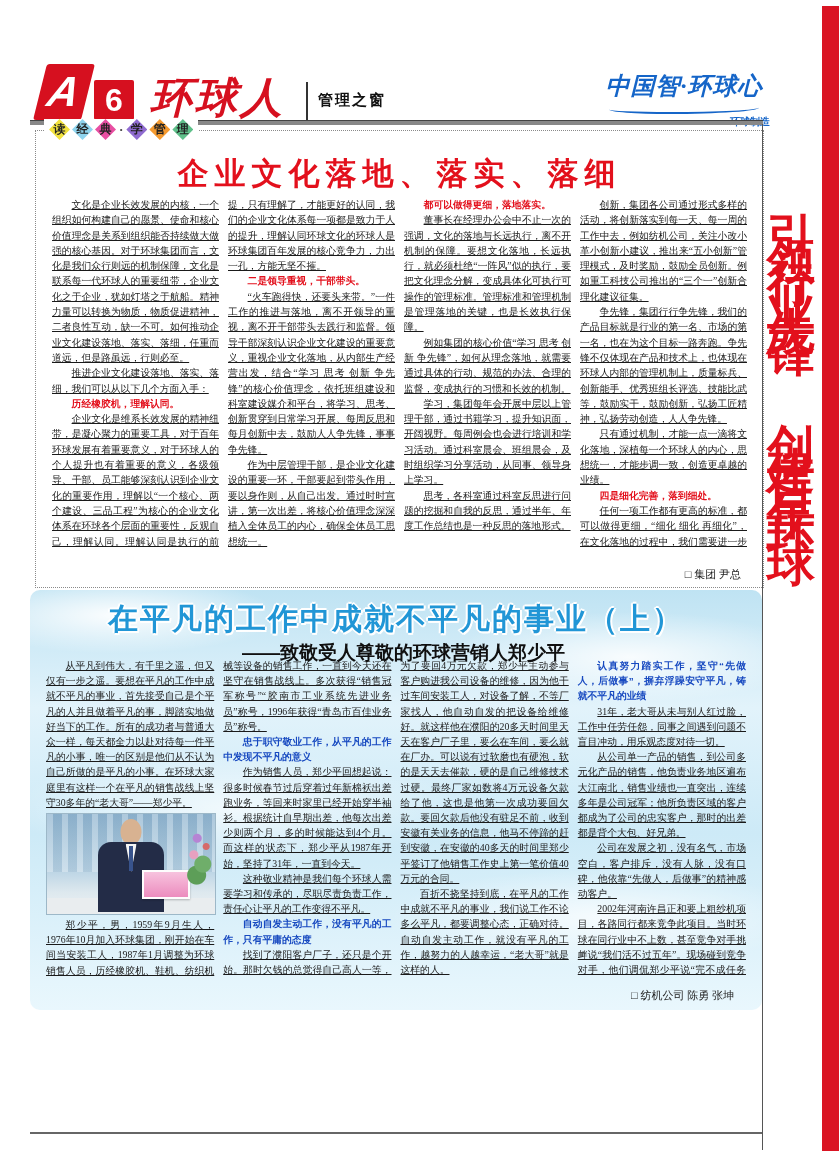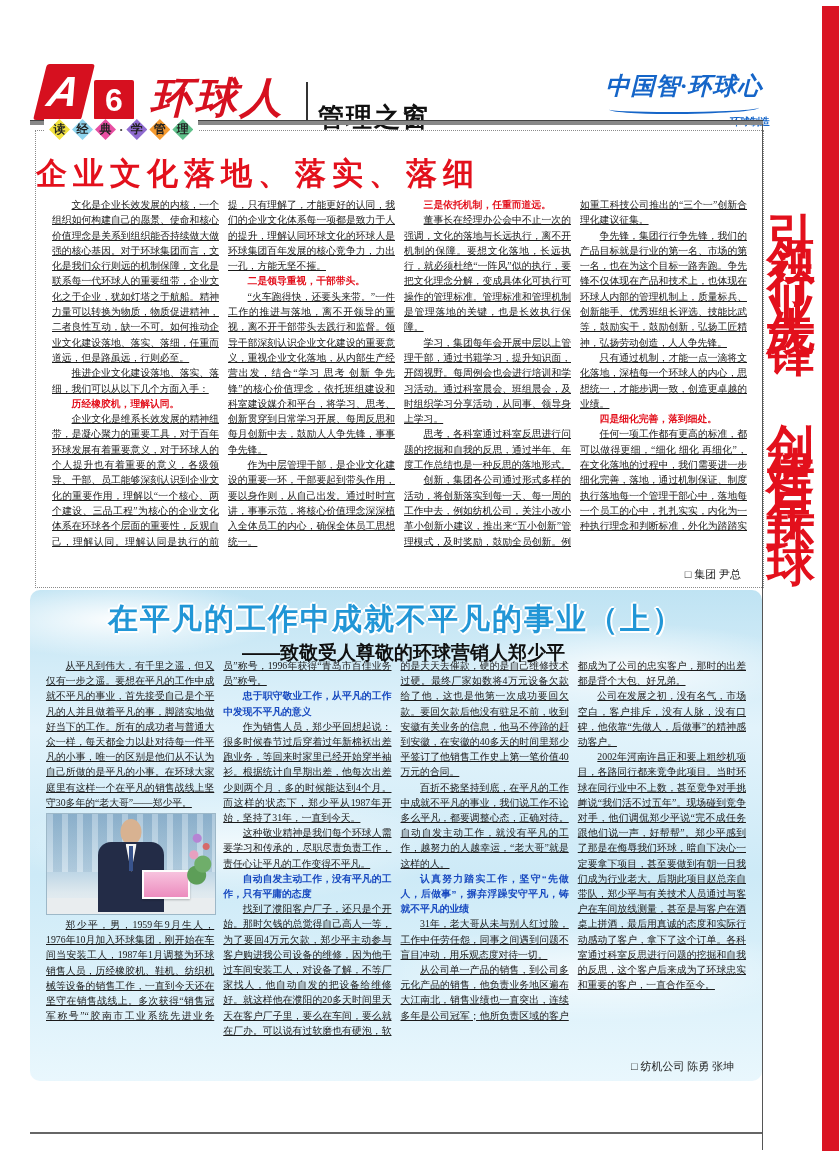--- a/index.html
+++ b/index.html
@@ -18,46 +18,46 @@
   .a6-logo{position:absolute;left:40px;top:64px;width:100px;height:58px;}
   .a6-a{position:absolute;left:0;top:0;width:48px;height:56px;background:#d6101f;
         transform:skewX(-14deg);border-radius:3px;display:flex;align-items:center;justify-content:center;
         color:#fff;font-family:"Liberation Sans",sans-serif;font-weight:900;font-size:42px;font-style:italic;}
   .a6-six{position:absolute;left:54px;top:16px;width:40px;height:40px;background:#d6101f;
         border-radius:2px;display:flex;align-items:center;justify-content:center;
         color:#fff;font-family:"Liberation Sans",sans-serif;font-weight:900;font-size:32px;}
   .masthead{position:absolute;left:150px;top:70px;font-size:42px;font-weight:900;color:#d6101f;
         font-style:italic;letter-spacing:3px;}
   .head-divider{position:absolute;left:306px;top:82px;width:2px;height:38px;background:#333;}
-  .section-title{position:absolute;left:318px;top:100px;font-size:26px;font-weight:bold;color:#111;letter-spacing:2px;}
+  .section-title{position:absolute;left:318px;top:91px;font-size:15px;font-weight:bold;color:#111;letter-spacing:2px;}
   .brand{position:absolute;left:598px;top:70px;width:172px;text-align:center;}
   .brand-slogan{font-size:24px;font-weight:900;font-style:italic;color:#1565c8;letter-spacing:1px;white-space:nowrap;}
   .brand-swoosh{width:150px;height:9px;margin:1px auto 0;border-bottom:2.5px solid #1565c8;border-radius:0 0 60% 40%;}
   .brand-sub{font-size:10px;color:#1565c8;text-align:right;font-weight:bold;margin-top:1px;}
   .header-rule{position:absolute;left:30px;top:120px;width:733px;height:4px;background:#888;border-top:1px solid #444;}
 
   
   .article1{position:absolute;left:35px;top:130px;width:727px;height:456px;border:1px dotted #8a8a8a;}
   .badge{position:absolute;top:-12px;left:8px;background:#fff;padding:0 5px;display:flex;align-items:center;gap:2px;}
   .badge .badge-char{width:21px;height:21px;clip-path:polygon(50% 0,100% 50%,50% 100%,0 50%);
         display:flex;align-items:center;justify-content:center;font-size:12px;font-weight:bold;color:#222;
         font-family:"Liberation Sans",sans-serif;}
   .badge .badge-dot{font-size:13px;font-weight:bold;color:#444;padding:0 1px;}
-  .a1-title{margin-top:22px;text-align:left;color:#e3101c;font-size:31px;font-weight:900;
+  .a1-title{margin-top:22px;text-align:center;color:#e3101c;font-size:31px;font-weight:900;
         font-family:"Liberation Sans",sans-serif;letter-spacing:6px;}
   .cols{position:absolute;left:16px;right:16px;column-count:4;column-gap:9px;column-fill:auto;
         overflow:hidden;text-align:justify;color:#1a1a1a;}
   .a1-cols{top:66px;bottom:24px;font-size:9.8px;line-height:15.3px;}
   .cols .p{text-indent:2em;margin:0;text-decoration:underline;}
   .cols .h-red{color:#e3101c;font-weight:bold;font-family:"Liberation Sans",sans-serif;text-indent:2em;margin:0;}
   .cols .h-blue{color:#1749c0;font-weight:bold;font-family:"Liberation Sans",sans-serif;text-indent:2em;margin:0;}
   .a1-byline{position:absolute;right:22px;bottom:5px;font-size:11px;color:#222;background:#fff;padding-left:8px;margin-top:20px;}
 
   
-  .article2{position:absolute;left:30px;top:590px;width:732px;height:491px;border-radius:10px;overflow:hidden;
+  .article2{position:absolute;left:30px;top:590px;width:732px;height:420px;border-radius:10px;overflow:hidden;
         background:
           radial-gradient(ellipse 230px 55px at 12% 6%, rgba(255,255,255,.95), rgba(255,255,255,0) 70%),
           radial-gradient(ellipse 260px 65px at 82% 16%, rgba(255,255,255,.85), rgba(255,255,255,0) 70%),
           radial-gradient(ellipse 320px 80px at 28% 52%, rgba(255,255,255,.7), rgba(255,255,255,0) 70%),
           radial-gradient(ellipse 300px 70px at 78% 78%, rgba(255,255,255,.75), rgba(255,255,255,0) 70%),
           linear-gradient(180deg,#bfe3f3 0%,#e2f3fb 28%,#cdeaf7 58%,#e9f7fd 100%);}
   .a2-title{padding-top:9px;text-align:center;color:#2196d6;font-size:30px;font-weight:900;
         font-family:"Liberation Sans",sans-serif;letter-spacing:2px;
         text-shadow:2px 0 #fff,-2px 0 #fff,0 2px #fff,0 -2px #fff,1.5px 1.5px #fff,-1.5px -1.5px #fff;}
   .a2-subtitle{text-align:center;font-size:19px;font-weight:bold;color:#101010;margin-top:0;
@@ -125,23 +125,24 @@
         <div class="badge-char" style="background: rgb(95, 192, 138);">理</div>
       </div>
     <div class="a1-title">企业文化落地、落实、落细</div>
     <div class="cols a1-cols">
         <div class="p">文化是企业长效发展的内核，一个组织如何构建自己的愿景、使命和核心价值理念是关系到组织能否持续做大做强的核心基因。对于环球集团而言，文化是我们众行则远的机制保障，文化是联系每一代环球人的重要纽带，企业文化之于企业，犹如灯塔之于航船。精神力量可以转换为物质，物质促进精神，二者良性互动，缺一不可。如何推动企业文化建设落地、落实、落细，任重而道远，但是路虽远，行则必至。</div>
         <div class="p">推进企业文化建设落地、落实、落细，我们可以从以下几个方面入手：</div>
         <div class="h-red">历经橡胶机，理解认同。</div>
         <div class="p">企业文化是维系长效发展的精神纽带，是凝心聚力的重要工具，对于百年环球发展有着重要意义，对于环球人的个人提升也有着重要的意义，各级领导、干部、员工能够深刻认识到企业文化的重要作用，理解以“一个核心、两个建设、三品工程”为核心的企业文化体系在环球各个层面的重要性，反观自己，理解认同。理解认同是执行的前提，只有理解了，才能更好的认同，我们的企业文化体系每一项都是致力于人的提升，理解认同环球文化的环球人是环球集团百年发展的核心竞争力，力出一孔，方能无坚不摧。</div>
         <div class="h-red">二是领导重视，干部带头。</div>
         <div class="p">“火车跑得快，还要头来带。”一件工作的推进与落地，离不开领导的重视，离不开干部带头去践行和监督。领导干部深刻认识企业文化建设的重要意义，重视企业文化落地，从内部生产经营出发，结合“学习 思考 创新 争先锋”的核心价值理念，依托班组建设和科室建设媒介和平台，将学习、思考、创新贯穿到日常学习开展、每周反思和每月创新中去，鼓励人人争先锋，事事争先锋。</div>
-        <div class="p">作为中层管理干部，是企业文化建设的重要一环，干部要起到带头作用，要以身作则，从自己出发。通过时时宣讲，事事示范，将核心价值理念深深植入全体员工的内心，确保全体员工思想统一。</div>
-        <div class="h-red">三是依托机制，任重而道远。</div>
+        <div class="p">作为中层管理干部，是企业文化建设的重要一环，干部要起到带头作用，要以身作则，从自己出发。通过时时宣讲，第一次出差，将核心价值理念深深植入全体员工的内心，确保全体员工思想统一。</div>
+        <div class="h-red">都可以做得更细，落地落实。</div>
         <div class="p">董事长在经理办公会中不止一次的强调，文化的落地与长远执行，离不开机制的保障。要想文化落地，长远执行，就必须杜绝“一阵风”似的执行，要把文化理念分解，变成具体化可执行可操作的管理标准。管理标准和管理机制是管理落地的关键，也是长效执行保障。</div>
+        <div class="p">例如集团的核心价值“学习 思考 创新 争先锋”，如何从理念落地，就需要通过具体的行动、规范的办法、合理的监督，变成执行的习惯和长效的机制。</div>
         <div class="p">学习，集团每年会开展中层以上管理干部，通过书籍学习，提升知识面，开阔视野。每周例会也会进行培训和学习活动。通过科室晨会、班组晨会，及时组织学习分享活动，从同事、领导身上学习。</div>
         <div class="p">思考，各科室通过科室反思进行问题的挖掘和自我的反思，通过半年、年度工作总结也是一种反思的落地形式。</div>
         <div class="p">创新，集团各公司通过形式多样的活动，将创新落实到每一天、每一周的工作中去，例如纺机公司，关注小改小革小创新小建议，推出来“五小创新”管理模式，及时奖励，鼓励全员创新。例如重工科技公司推出的“三个一”创新合理化建议征集。</div>
         <div class="p">争先锋，集团行行争先锋，我们的产品目标就是行业的第一名、市场的第一名，也在为这个目标一路奔跑。争先锋不仅体现在产品和技术上，也体现在环球人内部的管理机制上，质量标兵、创新能手、优秀班组长评选、技能比武等，鼓励实干，鼓励创新，弘扬工匠精神，弘扬劳动创造，人人争先锋。</div>
         <div class="p">只有通过机制，才能一点一滴将文化落地，深植每一个环球人的内心，思想统一，才能步调一致，创造更卓越的业绩。</div>
         <div class="h-red">四是细化完善，落到细处。</div>
         <div class="p">任何一项工作都有更高的标准，都可以做得更细，“细化 细化 再细化”，在文化落地的过程中，我们需要进一步细化完善，落地，通过机制保证、制度执行落地每一个管理干部心中，落地每一个员工的心中，扎扎实实，内化为一种执行理念和判断标准，外化为踏踏实实的行动，并且在执行过程中，落实到细节，变成标准和规范。</div>
       </div>
     <div class="a1-byline">□  集团  尹总</div>
   </div>

